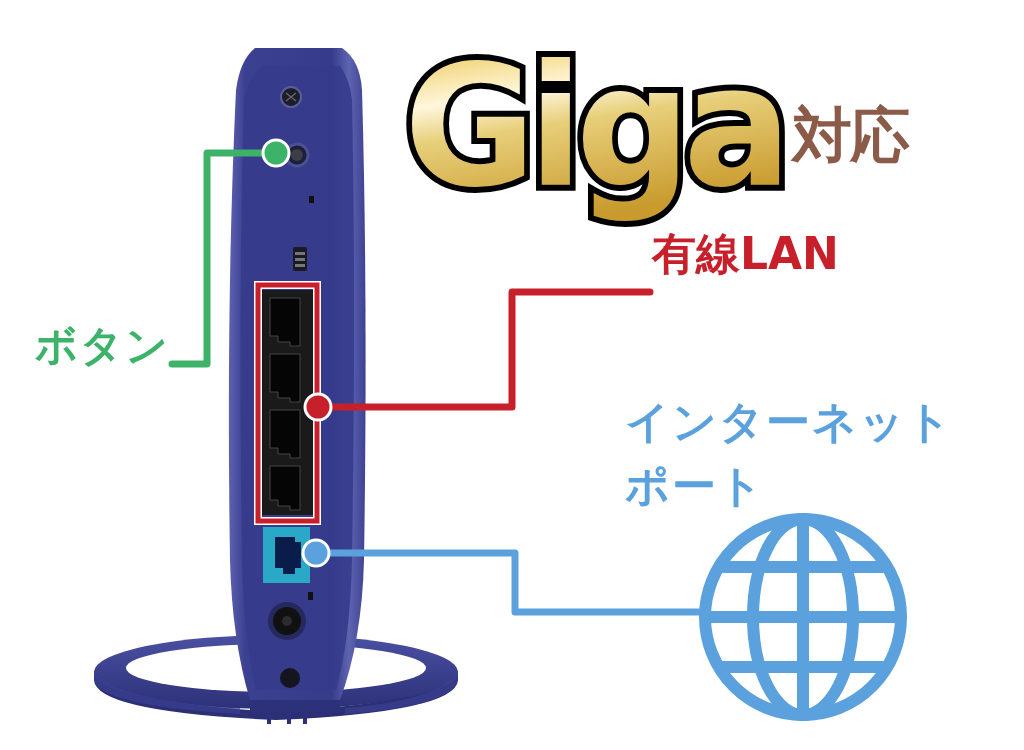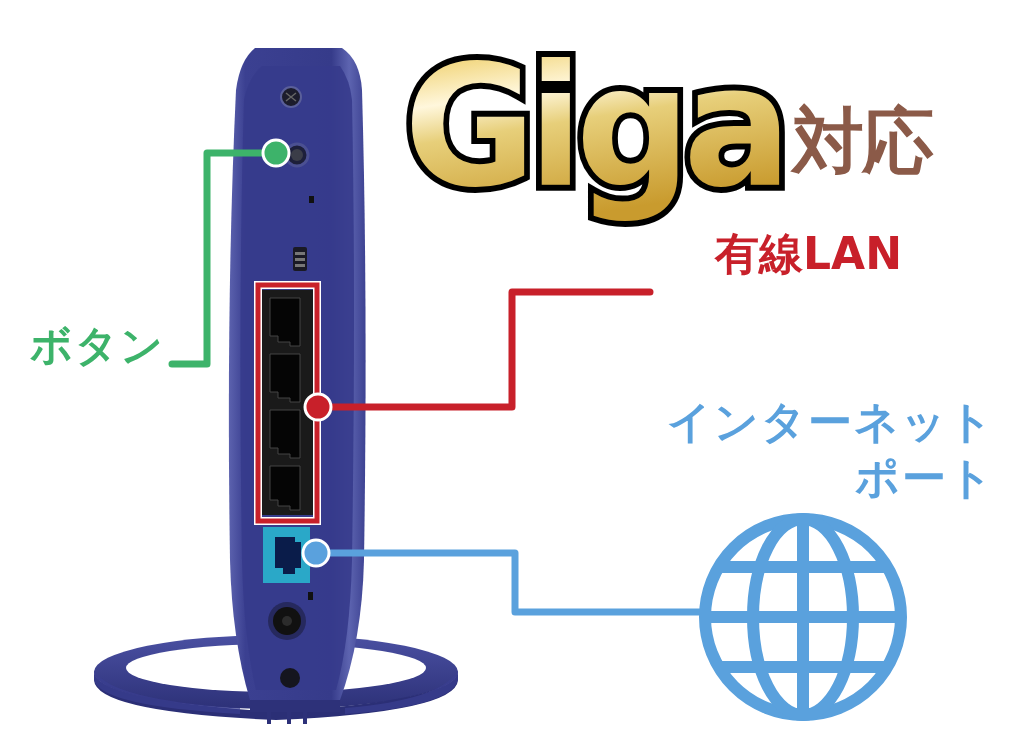--- a/index.html
+++ b/index.html
@@ -1,29 +1,29 @@
 <!DOCTYPE html>
 <html><head>
 <meta charset="utf-8">
 <style>
   html, body { margin:0; padding:0; background:#ffffff; }
   body { width:1024px; height:750px; position:relative; overflow:hidden; font-family:"DejaVu Sans", sans-serif; }
   .abs { position:absolute; }
   #scene { position:absolute; left:0; top:0; width:1012px; height:750px; }
-  .label { position:absolute; font-weight:bold; white-space:nowrap; text-align:right; line-height:1; font-family:"DejaVu Sans", sans-serif; }
+  .label { position:absolute; font-weight:bold; white-space:nowrap; text-align:left; line-height:1; font-family:"DejaVu Sans", sans-serif; }
   .wps-label { left:15px; top:313px; width:150px; color:#3db36a; font-size:40px; letter-spacing:2px; }
   .wps-label span { display:block; }
-  .wps-label .l2 { margin-top:12px; font-size:42px; }
+  .wps-label .l2 { margin-top:12px; font-size:42px;margin-left:20px; }
   .lan-label { left:652px; top:232px; width:250px; color:#c8202a; font-size:44px; }
   .lan-label span { display:block; }
   .lan-label .l2 { margin-top:10px; }
   .inet-label { left:625px; top:400px; width:370px; color:#5aa1dd; font-size:44px; letter-spacing:2px; }
   .inet-label span { display:block; }
-  .inet-label .l2 { margin-top:12px; }
-  .taiou { position:absolute; left:792px; top:105px; color:#8b5a48; font-size:72px; font-weight:bold; line-height:1; letter-spacing:-2px; font-family:"DejaVu Sans", sans-serif; }
+  .inet-label .l2 { margin-top:20px; }
+  .taiou { position:absolute; left:792px; top:105px; color:#8b5a48; font-size:60px; font-weight:bold; line-height:1; letter-spacing:-2px; font-family:"DejaVu Sans", sans-serif; }
 </style>
 </head>
 <body>
 
 <div id="scene">
 
   <svg class="abs" style="left:0;top:0" width="1024" height="750" viewBox="0 0 1024 750">
     <defs>
       <linearGradient id="bodyGrad" x1="0" x2="1" y1="0" y2="0">
         <stop offset="0" stop-color="#5c62ae"></stop>

